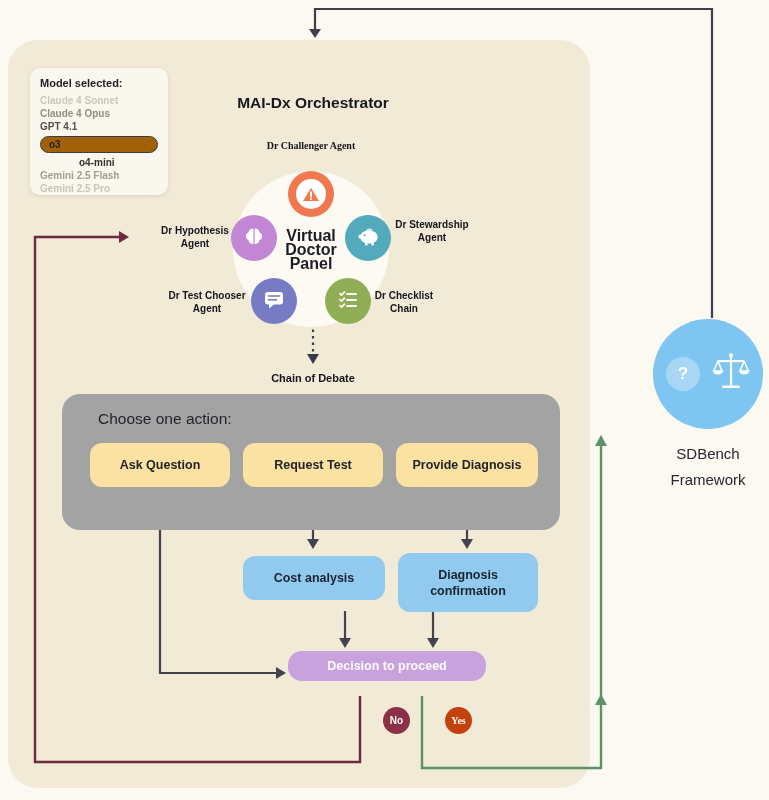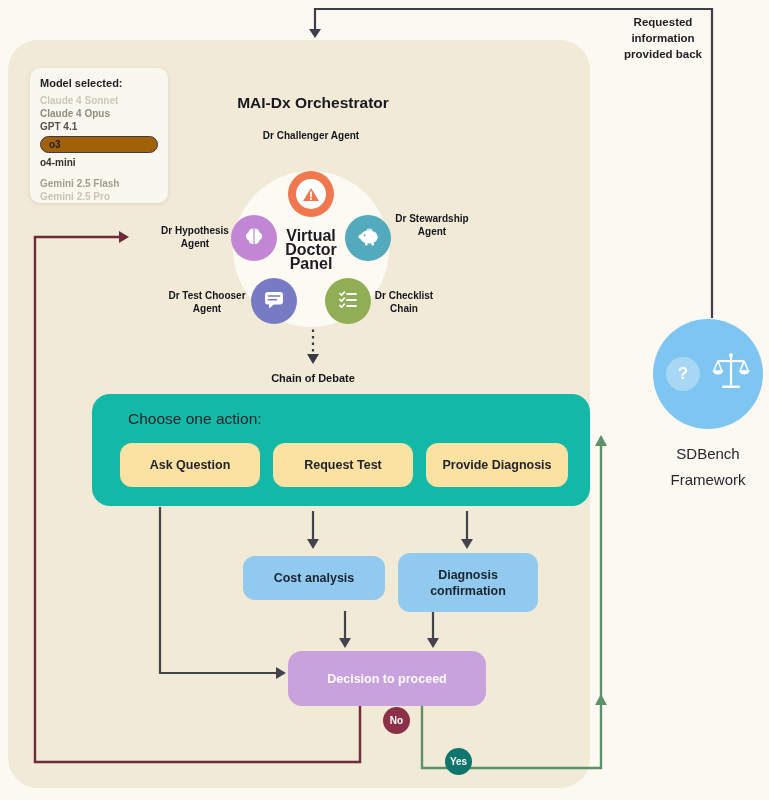--- a/index.html
+++ b/index.html
@@ -21,22 +21,22 @@
   #model-panel {
     left: 30px; top: 68px; width: 138px;
     background: #faf7ee; border-radius: 10px; padding: 9px 10px 0 10px;
     box-shadow: 0 1px 4px rgba(60,50,30,0.12);
   }
   #model-panel .mp-title { font-size: 11px; font-weight: bold; color: #1d1d24; margin-bottom: 5px; }
   .model-item { font-size: 10px; font-weight: 600; line-height: 13px; }
   .m0 { color: #ccc7bb; }
   .m1 { color: #928d83; }
   .m2 { color: #55524b; }
-  .m4 { color: #33312b; }
-  .m5 { color: #a39d90; margin-top: 8px; }
+  .m4 { color: #33312b; margin-left: 39px; }
+  .m5 { color: #a39d90; }
   .m6 { color: #c9c4b7; }
   .model-pill {
     display: block; margin: 3px 0; border: 1.5px solid #3b3b45; border-radius: 10px;
     padding: 1px 8px; color: #1f1f27; font-size: 10px; font-weight: 700; line-height: 13px;
     background: #a16207;
   }
 
   
   #orch-title { left: 213px; top: 94px; width: 200px; text-align: center;
     font-size: 15.5px; font-weight: bold; color: #18181f; }
@@ -48,57 +48,57 @@
     display: flex; align-items: center; justify-content: center; }
   #agent-challenger { left: 288px; top: 171px; background: #f0784f; }
   #agent-hypothesis { left: 231px; top: 215px; background: #c186d4; }
   #agent-stewardship { left: 345px; top: 215px; background: #52aabc; }
   #agent-testchooser { left: 251px; top: 278px; background: #767bc4; }
   #agent-checklist { left: 325px; top: 278px; background: #8fae55; }
   .inner-white { width: 30px; height: 30px; border-radius: 50%; background: #fff;
     display: flex; align-items: center; justify-content: center; }
   .agent-label { font-size: 10px; font-weight: bold; color: #15151c;
     line-height: 13px; text-align: center; }
-  #lbl-challenger { left: 256px; top: 129px; width: 110px; }
+  #lbl-challenger { left: 256px; top: 139px; width: 110px; font-family: Liberation Serif, serif; }
   #lbl-hypothesis { left: 150px; top: 224px; width: 90px; }
-  #lbl-stewardship { left: 387px; top: 212px; width: 90px; }
+  #lbl-stewardship { left: 387px; top: 218px; width: 90px; }
   #lbl-testchooser { left: 159px; top: 289px; width: 96px; }
   #lbl-checklist { left: 362px; top: 289px; width: 84px; }
   #panel-center-label { left: 279px; top: 229px; width: 64px; text-align: center;
     font-size: 16px; font-weight: 600; color: #1c1c24; line-height: 14px; }
   #chain-label { left: 251px; top: 372px; width: 124px; text-align: center;
     font-size: 11px; font-weight: bold; color: #15151c; }
 
   
-  #action-panel { left: 62px; top: 394px; width: 498px; height: 112px;
-    background: #14b8a6; border-radius: 18px; margin-left: 30px; }
+  #action-panel { left: 62px; top: 394px; width: 498px; height: 136px;
+    background: #a3a3a3; border-radius: 18px; }
   #action-title { position: absolute; left: 36px; top: 16px;
     font-size: 15.5px; font-weight: 500; color: #23232b; }
   .action-btn { position: absolute; top: 49px; height: 44px; border-radius: 12px;
     background: #fbe2a2; display: flex; align-items: center; justify-content: center;
     font-size: 12.5px; font-weight: 600; color: #23232b; text-align: center; }
   #btn-ask { left: 28px; width: 140px; }
   #btn-test { left: 181px; width: 140px; }
   #btn-diag { left: 334px; width: 142px; }
 
   
   .flow-box { display: flex; align-items: center; justify-content: center;
     font-size: 12.5px; font-weight: 600; color: #182430; text-align: center; }
   #cost-box { left: 243px; top: 556px; width: 142px; height: 44px;
     background: #92c9ee; border-radius: 12px; }
   #diagconf-box { left: 398px; top: 553px; width: 140px; height: 59px;
     background: #92c9ee; border-radius: 12px; line-height: 16px; }
   #diagconf-box span { display: block; width: 104px; }
-  #decision-box { left: 288px; top: 651px; width: 198px; height: 55px;
+  #decision-box { left: 288px; top: 651px; width: 198px; height: 30px;
     background: #c8a2dd; border-radius: 14px; color: #fdfbff; }
   .badge { width: 27px; height: 27px; border-radius: 50%;
     display: flex; align-items: center; justify-content: center;
     font-size: 10px; font-weight: bold; color: #fff; margin-left: 36px; }
   #no-badge { left: 347px; top: 707px; background: #8c3048; }
-  #yes-badge { left: 409px; top: 748px; background: #0f766e; }
+  #yes-badge { left: 409px; top: 707px; background: #c2410c; font-family: Liberation Serif, serif; }
 
   
   #sdbench-circle { left: 653px; top: 319px; width: 110px; height: 110px;
     border-radius: 50%; background: #7fc5f1; }
   #q-circle { position: absolute; left: 13px; top: 38px; width: 34px; height: 34px;
     border-radius: 50%; background: rgba(255,255,255,0.32);
     display: flex; align-items: center; justify-content: center;
     font-size: 17px; font-weight: bold; color: #fff; }
   #scales-icon { position: absolute; right: 10px; top: 30px; }
   #sdbench-label { left: 648px; top: 441px; width: 120px; text-align: center;
@@ -255,19 +255,14 @@
         <path d="M27 19.5 A5.3 5.3 0 0 0 37.2 19.5 Z" fill="#fff"></path>
         <line x1="13" y1="34.5" x2="27" y2="34.5" stroke="#fff" stroke-width="2.4" stroke-linecap="round"></line>
       </svg>
     </span>
   </div>
   <div id="sdbench-label" class="content">
     <span class="note-line">SDBench</span>
     <span class="note-line">Framework</span>
   </div>
 
-  <div id="incoming-note" class="content side-note">
-    <span class="note-line">Requested</span>
-    <span class="note-line">information</span>
-    <span class="note-line">provided back</span>
-  </div>
 
 </div>
 
 </body></html>

